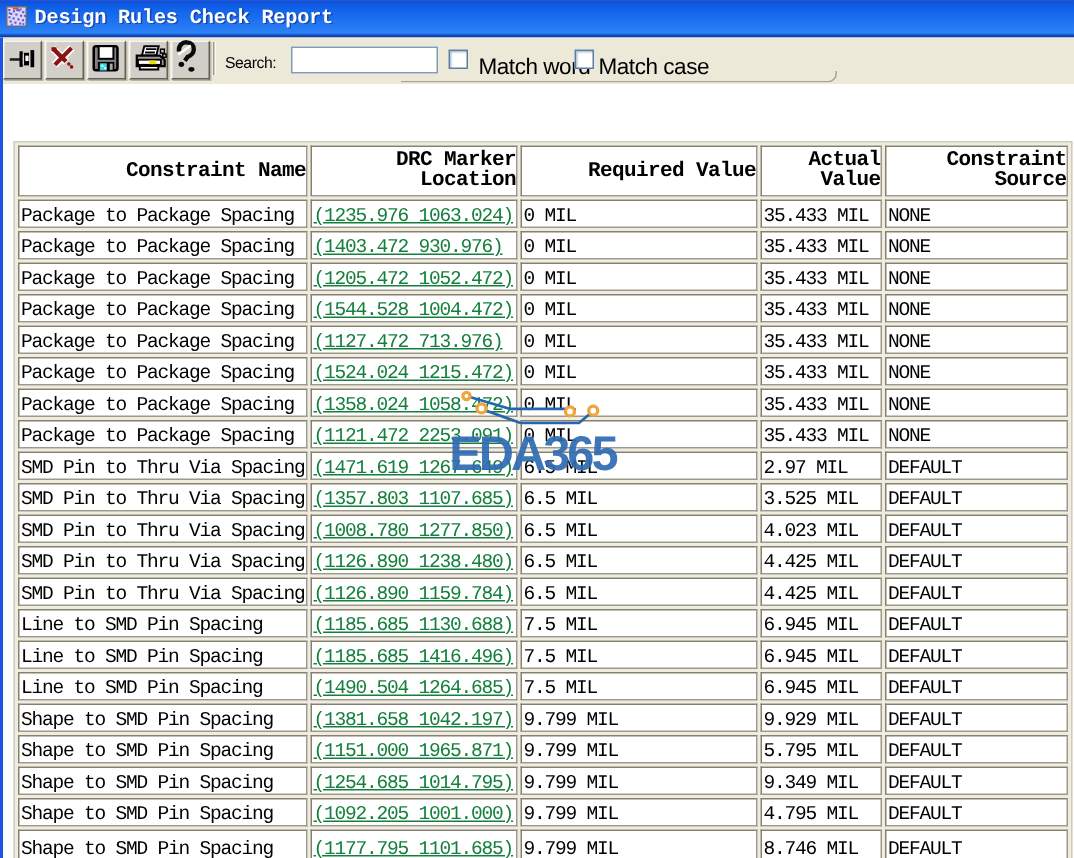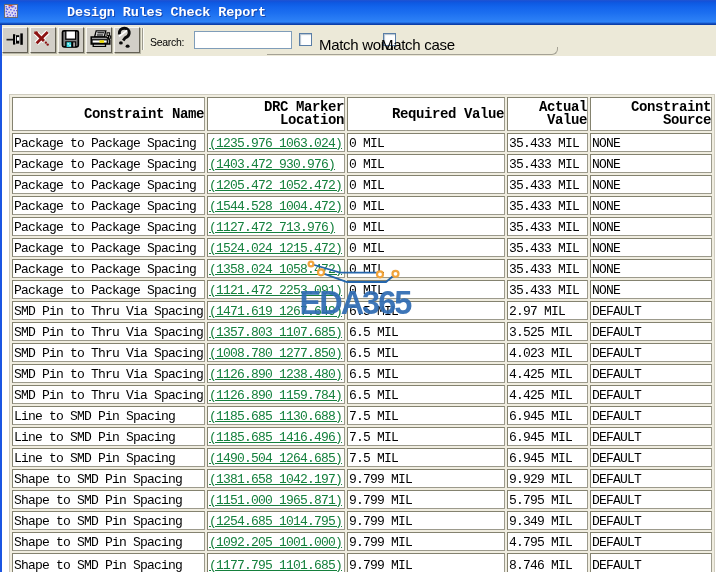--- a/index.html
+++ b/index.html
@@ -1,20 +1,20 @@
 <!DOCTYPE html>
 <html><head>
 <meta charset="utf-8">
 <style>
 html,body{margin:0;padding:0;}
 body{width:716px;height:572px;overflow:hidden;background:#ffffff;position:relative;font-family:"Liberation Sans",sans-serif;}
 #titlebar{position:absolute;left:0;top:0;width:716px;height:25px;
 background:linear-gradient(180deg,#2456cf 0px,#1550d8 1px,#0e5ae2 3px,#1364ec 7px,#1c6ff0 13px,#2578f3 17px,#2c80f6 21px,#2e84f8 22px,#1b5fd3 23px,#0c41ad 24px,#0a3da6 25px);}
 #ticon{position:absolute;left:4px;top:4px;width:14px;height:14px;}
-#ttext{position:absolute;left:23px;top:5px;font-family:"Liberation Mono",monospace;font-weight:bold;font-size:13.5px;color:#ffffff;letter-spacing:-0.14px;text-shadow:1px 1px 0 rgba(16,40,130,0.6);margin-left:44px;}
+#ttext{position:absolute;left:23px;top:5px;font-family:"Liberation Mono",monospace;font-weight:bold;font-size:13.5px;color:#ffffff;letter-spacing:-0.14px;text-shadow:1px 1px 0 rgba(16,40,130,0.6);}
 #toolband{position:absolute;left:0;top:25px;width:716px;height:31px;background:#ece9d8;}
 .tbtn{position:absolute;top:27px;z-index:2;width:26px;height:26px;background:#d2cfc8;border-top:1px solid #f7f6f1;border-left:1px solid #f7f6f1;border-right:1px solid #636054;border-bottom:1px solid #636054;box-shadow:1px 1px 0 rgba(120,118,105,0.45);box-sizing:border-box;}
 #roundline{position:absolute;left:267px;top:47px;width:290px;height:7px;border-bottom:1px solid #a5a295;border-right:1px solid #a5a295;border-bottom-right-radius:6px;}
 #sep{position:absolute;left:142px;top:28px;width:1px;height:22px;background:#9c9a8e;border-right:1px solid #fbfaf6;}
 #searchlbl{position:absolute;left:150px;top:36px;font-size:10.5px;letter-spacing:-0.3px;color:#000;}
 #searchbox{position:absolute;left:194px;top:31px;width:96px;height:16px;background:#fff;border:1px solid #7f9db9;}
 .cb{position:absolute;top:33px;width:11px;height:11px;background:#fff;border:1px solid #5a7ea6;box-shadow:inset 1px 1px 1px rgba(120,144,170,0.55);}
 .cblbl{position:absolute;top:36px;font-size:15px;letter-spacing:-0.3px;color:#000;}
 #lborder{position:absolute;left:0;top:25px;width:2px;height:547px;background:#1b55e2;}
 table{position:absolute;left:9px;top:94px;width:706px;border-collapse:separate;border-spacing:2px;background:#f0ede0;border:1px solid #cfccbf;table-layout:fixed;}
@@ -115,21 +115,21 @@
 <line x1="118.9" y1="36.3" x2="127.2" y2="30.3" stroke="#ffffff" stroke-width="1.6"></line>
 <ellipse cx="127.6" cy="46.2" rx="2" ry="1.6" fill="#0a0a0a"></ellipse>
 </g>
 </svg>
 <div id="sep"></div>
 <div id="searchlbl">Search:</div>
 <div id="searchbox"></div>
 <div class="cb" style="left:299px"></div>
 <div class="cblbl" style="left:319px">Match word</div>
 <div class="cb" style="left:383px"></div>
-<div class="cblbl" style="left:381px">Match case</div>
+<div class="cblbl" style="left:399px">Match case</div>
 
 <table>
 <colgroup>
       <col style="width:193px">
       <col style="width:138px">
       <col style="width:158px">
       <col style="width:81px">
       <col style="width:122px">
     </colgroup>
 <tbody>

